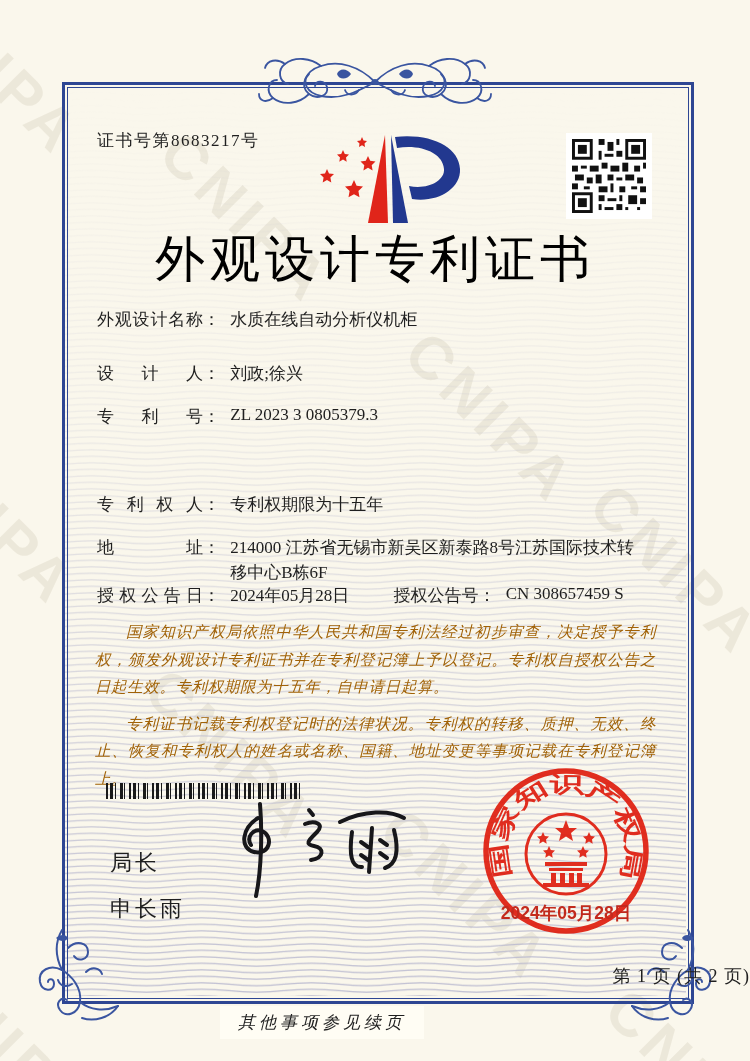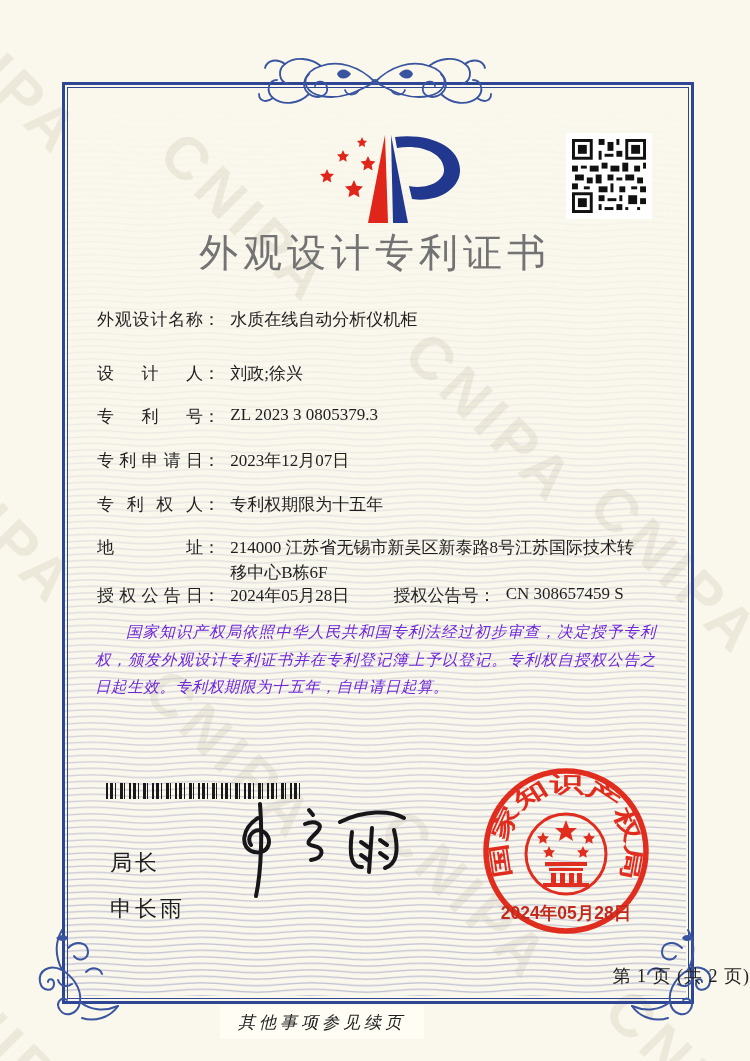--- a/index.html
+++ b/index.html
@@ -13,31 +13,31 @@
   .frame{position:absolute;left:62px;top:82px;width:626px;height:916px;border:3px solid #2e4693;}
   .frame-inner{position:absolute;left:2px;top:2px;right:2px;bottom:2px;border:1.3px solid #2e4693;}
   .waves{position:absolute;left:64px;top:84px;z-index:0;pointer-events:none;}
   .ornament{position:absolute;z-index:2;pointer-events:none;}
 
   .content{position:absolute;left:0;top:0;width:750px;height:1061px;z-index:3;}
 
   .cert-no{position:absolute;left:97px;top:129px;font-size:17px;letter-spacing:1.5px;}
   .logo{position:absolute;left:313px;top:131px;}
   .qr{position:absolute;left:566px;top:133px;background:#fff;padding:6px;}
-  .title{position:absolute;left:0;top:226px;width:750px;text-align:center;font-size:39px;letter-spacing:5px;color:#737373;}
+  .title{position:absolute;left:0;top:226px;width:750px;text-align:center;font-size:50px;letter-spacing:5px;color:#000000;}
 
   .row{position:absolute;left:97px;font-size:17px;white-space:nowrap;}
   .lbl{display:inline-block;width:106px;text-align:justify;text-align-last:justify;vertical-align:top;}
   .c{display:inline-block;vertical-align:top;}
   .val{display:inline-block;margin-left:6px;vertical-align:top;}
   .val-addr{white-space:normal;width:420px;line-height:1.45;}
   .grp2{margin-left:40px;}
 
   .paras{position:absolute;left:95px;top:618px;width:562px;}
-  .para{font-style:italic;font-size:15.5px;line-height:1.78;letter-spacing:.6px;text-indent:2em;margin:0 1px 9px 0;color:#6d28d9;text-align:justify;}
+  .para{font-style:italic;font-size:15.5px;line-height:1.78;letter-spacing:.6px;text-indent:2em;margin:0 1px 9px 0;color:#a16207;text-align:justify;}
 
   .barcode{position:absolute;left:106px;top:783px;width:196px;height:16px;
     background:repeating-linear-gradient(90deg,#1a1a1a 0 2px,transparent 2px 4px,#1a1a1a 4px 7px,transparent 7px 9px,#1a1a1a 9px 10px,transparent 10px 14px,#1a1a1a 14px 17px,transparent 17px 18px,#1a1a1a 18px 19px,transparent 19px 23px);}
 
   .signer{position:absolute;left:110px;top:840px;font-family:"Liberation Sans","DejaVu Sans",sans-serif;font-size:22px;letter-spacing:3px;line-height:2.1;}
   .signature{position:absolute;left:212px;top:798px;}
 
   .seal{position:absolute;left:477px;top:762px;}
 
   .page-info{position:absolute;left:0;top:964px;width:750px;text-align:right;font-size:18px;letter-spacing:1px;}
@@ -118,20 +118,21 @@
       <path d="M92,80 C84,92 68,96 56,92"></path>
       <path d="M42,22 C50,14 62,16 62,26 C62,34 52,36 48,30"></path>
       <path d="M46,58 C40,62 34,60 32,54"></path>
       <path d="M60,46 C66,40 74,42 76,48"></path>
       <path d="M30,12 C34,8 40,8 42,12 C40,16 34,16 30,12 Z" fill="#3a55a0" stroke="none"></path>
     </g>
   </svg>
 
   <div class="content">
 
+    <div class="cert-no">证书号第8683217号</div>
 
     <svg class="logo" width="152" height="98" viewBox="0 0 152 98">
       <g fill="#e0251a">
         <polygon points="49,6 50.5,9.5 54,10 51.5,12.5 52,16 49,14.2 46,16 46.5,12.5 44,10 47.5,9.5"></polygon>
         <polygon points="30,19 31.8,23 36,23.6 33,26.6 33.7,30.8 30,28.6 26.3,30.8 27,26.6 24,23.6 28.2,23"></polygon>
         <polygon points="55,25 57.2,29.8 62.5,30.5 58.7,34.2 59.6,39.4 55,36.8 50.4,39.4 51.3,34.2 47.5,30.5 52.8,29.8"></polygon>
         <polygon points="14,38 16,42.4 21,43 17.4,46.5 18.3,51.4 14,49 9.7,51.4 10.6,46.5 7,43 12,42.4"></polygon>
         <polygon points="41,49 43.6,54.8 50,55.6 45.4,60 46.5,66.3 41,63.2 35.5,66.3 36.6,60 32,55.6 38.4,54.8"></polygon>
         <polygon points="72,4 75,92 55,92"></polygon>
       </g>
@@ -201,43 +202,40 @@
       <span class="val">水质在线自动分析仪机柜</span>
     </div>
     <div class="row" style="top:362px">
       <span class="lbl">设计人</span><span class="c">：</span>
       <span class="val">刘政;徐兴</span>
     </div>
     <div class="row" style="top:405px">
       <span class="lbl">专利号</span><span class="c">：</span>
       <span class="val">ZL 2023 3 0805379.3</span>
     </div>
-    <div class="row" style="top:449px">
-      <span class="lbl">专利申请日</span><span class="c">：</span>
-      <span class="val">2023年12月07日</span>
-    </div>
     <div class="row" style="top:493px">
       <span class="lbl">专利权人</span><span class="c">：</span>
       <span class="val">专利权期限为十五年</span>
     </div>
     <div class="row" style="top:536px">
       <span class="lbl">地址</span><span class="c">：</span>
       <span class="val val-addr">214000 江苏省无锡市新吴区新泰路8号江苏国际技术转移中心B栋6F</span>
     </div>
     <div class="row" style="top:584px">
       <span class="lbl">授权公告日</span><span class="c">：</span>
       <span class="val">2024年05月28日</span>
       <span class="grp2">
         <span>授权公告号</span><span class="c">：</span>
         <span class="val">CN 308657459 S</span>
       </span>
     </div>
 
     <div class="paras">
       <p class="para">国家知识产权局依照中华人民共和国专利法经过初步审查，决定授予专利权，颁发外观设计专利证书并在专利登记簿上予以登记。专利权自授权公告之日起生效。专利权期限为十五年，自申请日起算。</p>
+      <p class="para">专利证书记载专利权登记时的法律状况。专利权的转移、质押、无效、终止、恢复和专利权人的姓名或名称、国籍、地址变更等事项记载在专利登记簿上。</p>
     </div>
 
     <div class="barcode"></div>
 
     <div class="signer">
       <div>局长</div>
       <div>申长雨</div>
     </div>
 
     <svg class="signature" width="210" height="105" viewBox="0 0 210 105">

